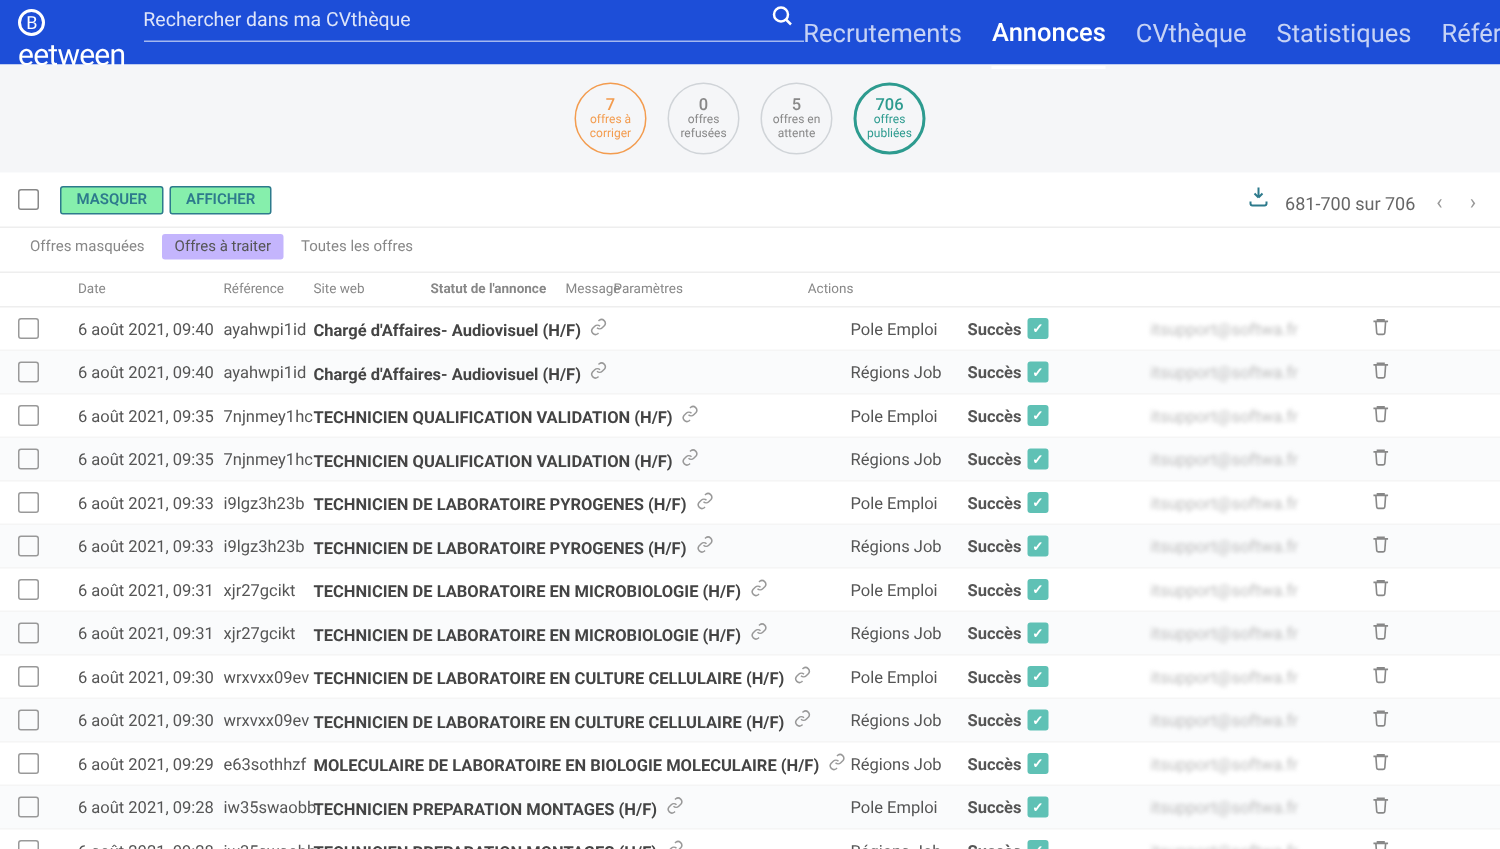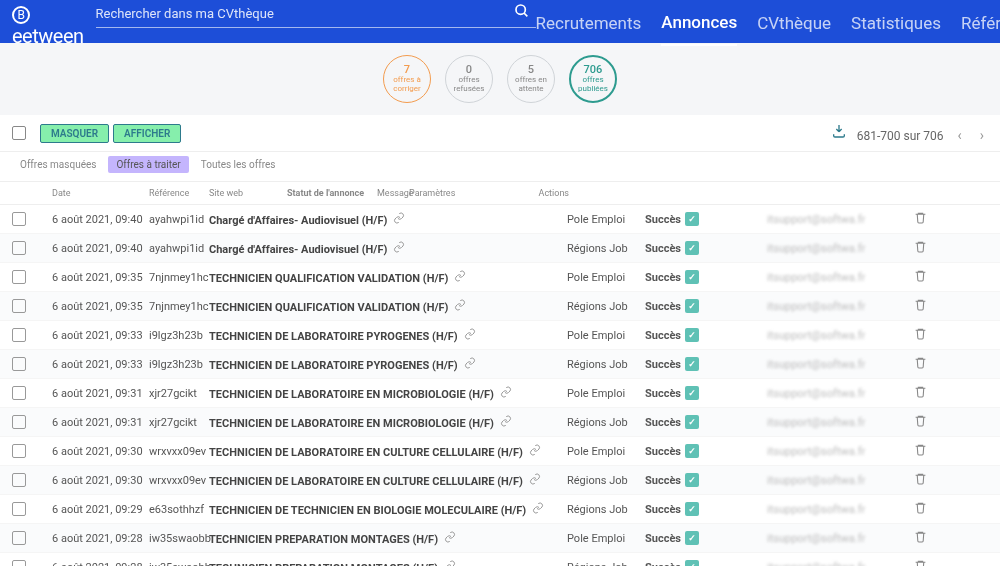--- a/index.html
+++ b/index.html
@@ -342,21 +342,21 @@
               <path d="M3 6h18M8 6V4h8v2M6 6l1 14a2 2 0 002 2h6a2 2 0 002-2l1-14"></path>
             </svg></span>
         </div>
   </div>
       <div class="trow">
     <div class="col-check">
           <div class="row-check"></div>
         </div>
     <div class="col-date">6 août 2021, 09:29</div>
     <div class="col-ref">e63sothhzf</div>
-    <div class="col-annonce"><span class="annonce-text">TECHNICIEN DE TECHNICIEN EN BIOLOGIE MOLECULAIRE (H/F)</span><span class="link-icon"><svg width="12" height="12" viewBox="0 0 24 24" fill="none" stroke="currentColor" stroke-width="2">
+    <div class="col-annonce"><span class="annonce-text">MOLECULAIRE DE LABORATOIRE EN BIOLOGIE MOLECULAIRE (H/F)</span><span class="link-icon"><svg width="12" height="12" viewBox="0 0 24 24" fill="none" stroke="currentColor" stroke-width="2">
               <path d="M10 13a5 5 0 0 0 7 0l3-3a5 5 0 0 0-7-7l-1 1"></path>
               <path d="M14 11a5 5 0 0 0-7 0l-3 3a5 5 0 0 0 7 7l1-1"></path>
             </svg></span></div>
     <div class="col-site">Régions Job</div>
     <div class="col-statut"><span class="status-badge">Succès <span class="status-check">✓</span></span></div>
     <div class="col-msg"></div>
     <div class="col-op op-blur">itsupport@softwa.fr</div>
     <div class="col-actions">
           <span class="del-icon"><svg width="13" height="13" viewBox="0 0 24 24" fill="none" stroke="currentColor" stroke-width="2">
               <path d="M3 6h18M8 6V4h8v2M6 6l1 14a2 2 0 002 2h6a2 2 0 002-2l1-14"></path>

